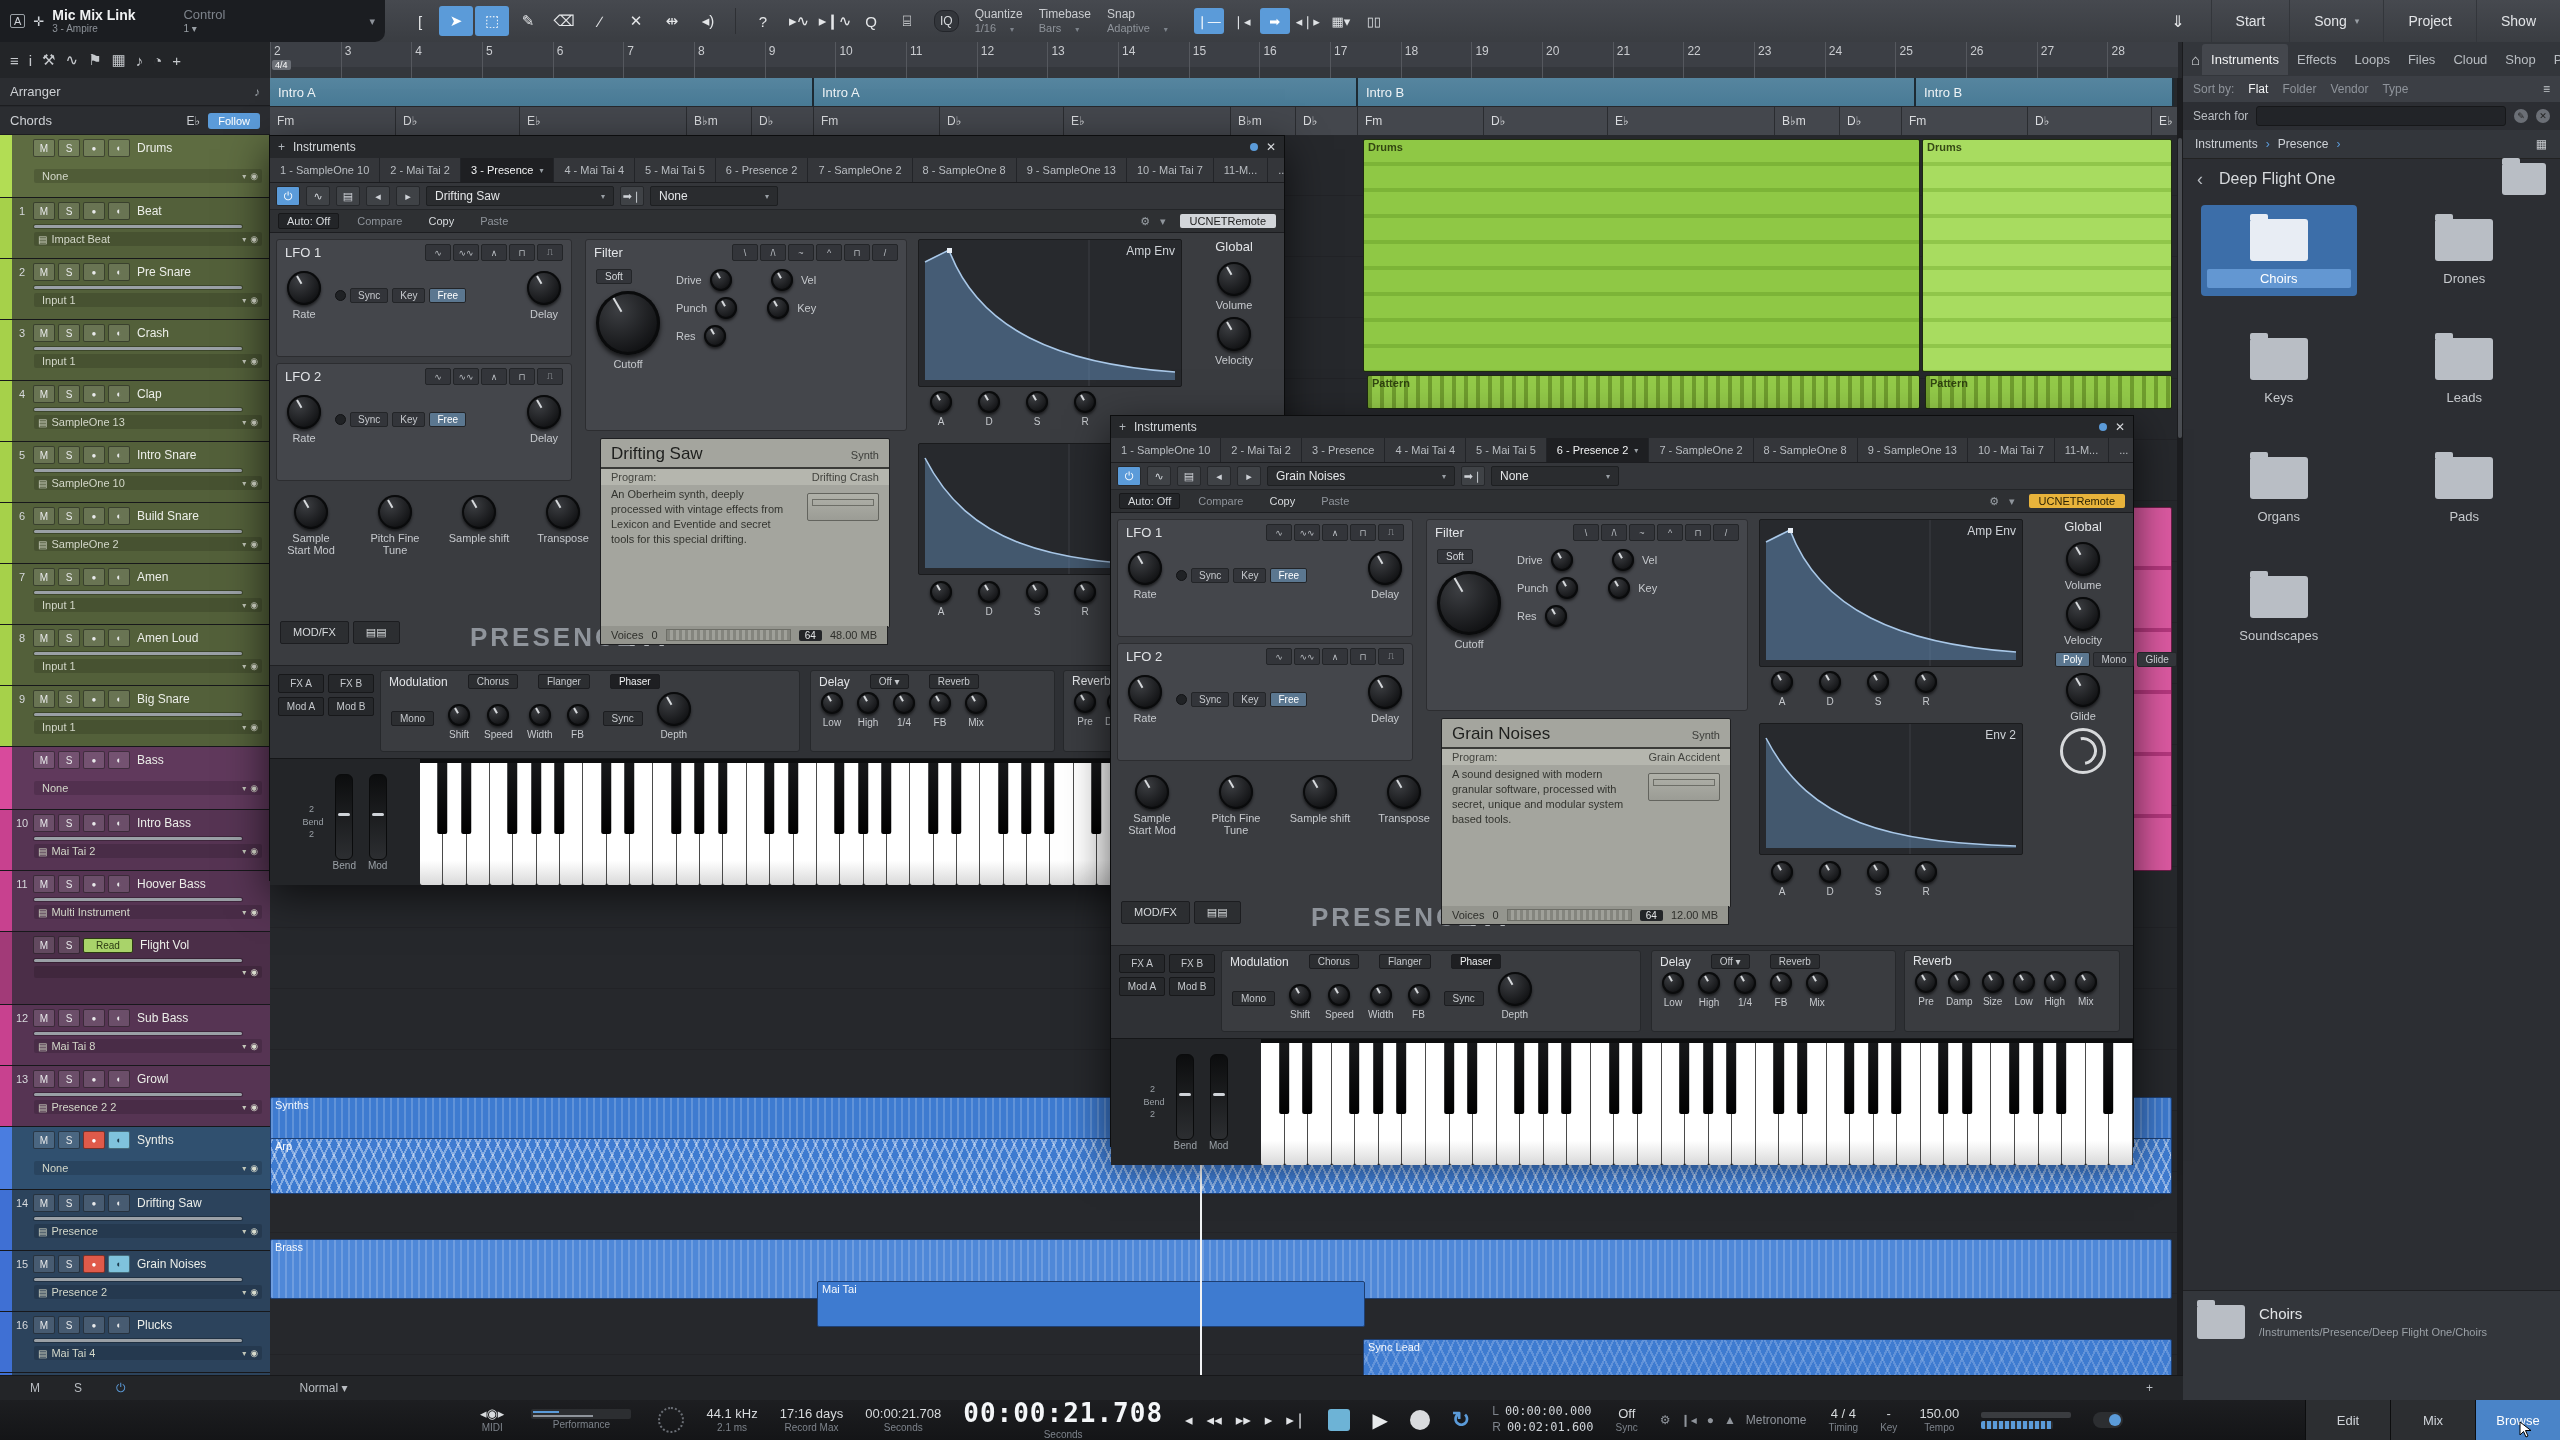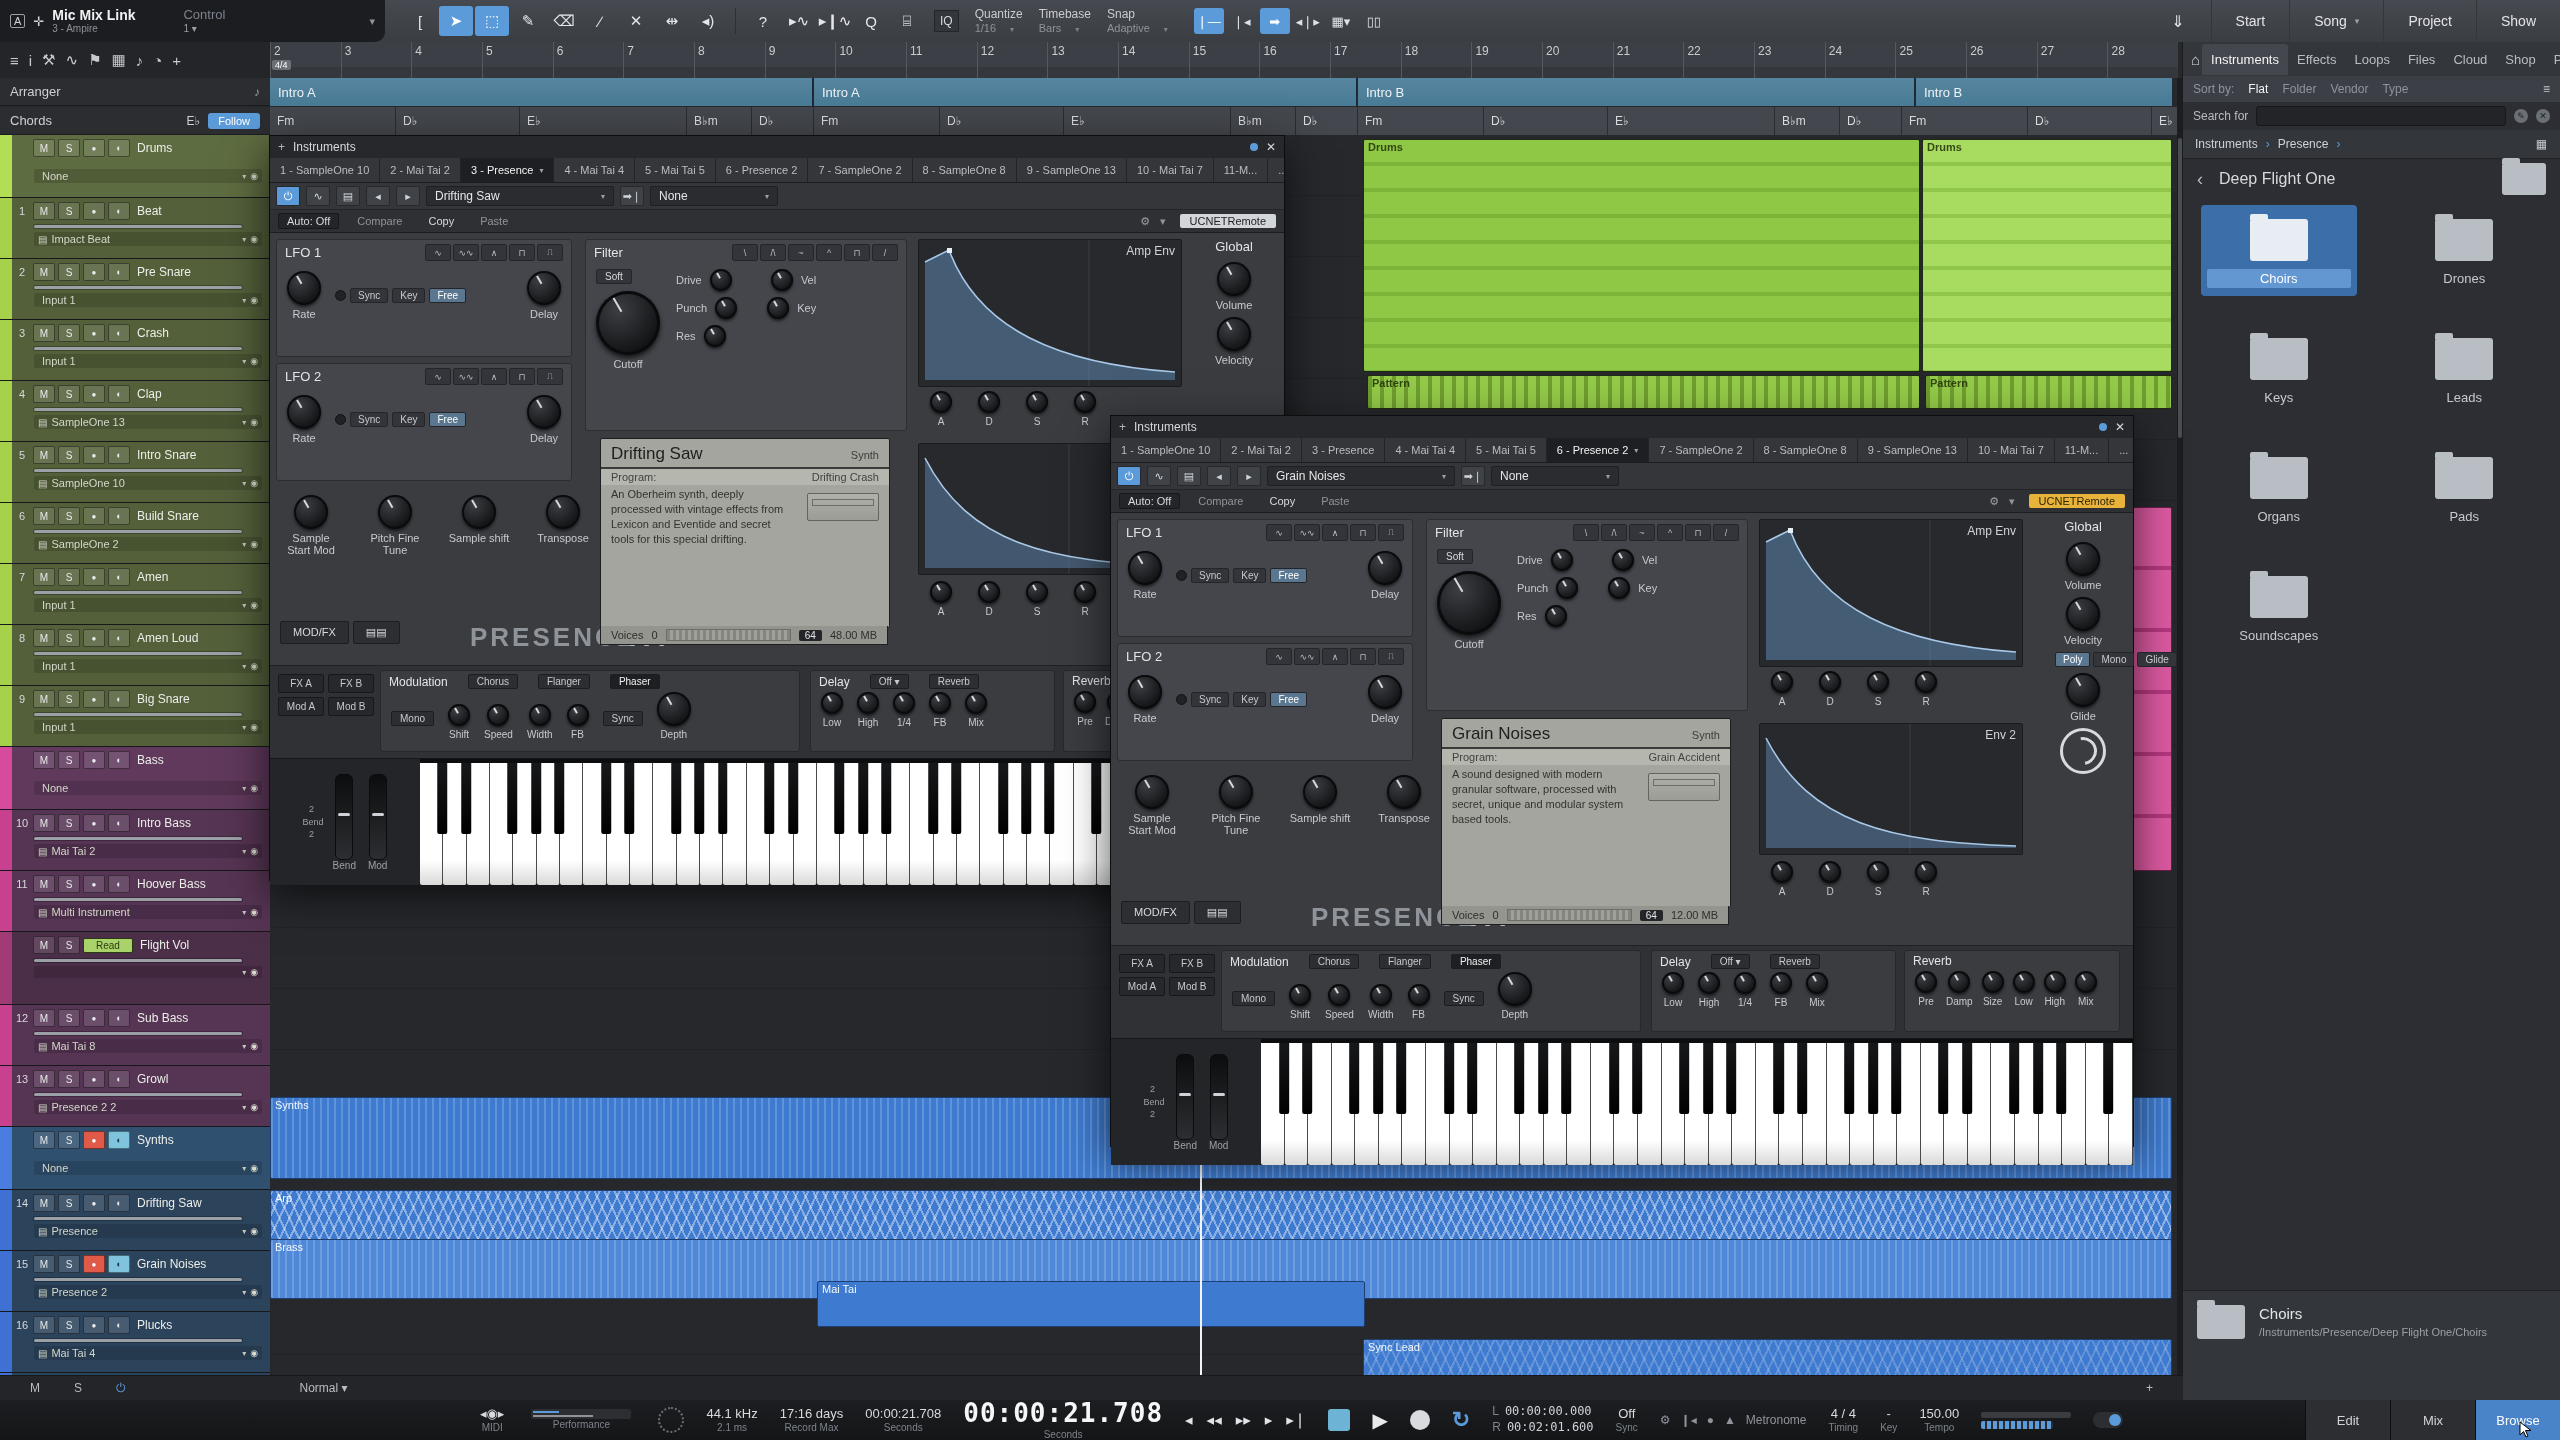--- a/index.html
+++ b/index.html
@@ -14,21 +14,21 @@
   .devcol b{color:#f0f1f2;font-size:14px;}
   .devcol span{color:#8d9299;font-size:10px;}
   .devctl{margin-left:40px;display:flex;flex-direction:column;line-height:1.1;}
   .devctl .c1{color:#7d838b;font-size:13px;}
   .devctl .c2{color:#9aa0a6;font-size:10px;}
   .devdd{margin-left:auto;color:#8d9299;font-size:11px;}
   .tools{display:flex;align-items:center;gap:2px;margin-left:18px;}
   .tbtnx{width:34px;height:30px;display:flex;align-items:center;justify-content:center;color:#e4e6e8;font-size:15px;border-radius:3px;}
   .tbtnx.on{background:#5b9bd9;color:#fff;}
   .tsep{width:1px;height:26px;background:#2e3034;margin:0 8px;}
-  .iqbox{border:1px solid #23252a;background:#33363b;color:#d7dadd;font-size:12px;padding:3px 5px;border-radius:0;margin-left:10px;}
+  .iqbox{border:1px solid #23252a;background:#33363b;color:#d7dadd;font-size:12px;padding:3px 5px;border-radius:9px;margin-left:10px;}
   .qcol{display:flex;flex-direction:column;margin-left:16px;line-height:1.2;}
   .qcol .ql{color:#caccd0;font-size:12px;}
   .qcol .qv{color:#8f949b;font-size:11px;}
   .qv .dd{font-size:8px;margin-left:14px;color:#7d838b;}
   .viewics{display:flex;gap:3px;margin-left:26px;align-items:center;}
   .vic{width:30px;height:26px;display:flex;align-items:center;justify-content:center;color:#dfe2e5;font-size:13px;border-radius:3px;}
   .vic.on{background:#5b9bd9;color:#fff;}
   .navwrap{margin-left:auto;display:flex;align-items:center;height:42px;}
   .dlic{color:#e8eaec;font-size:16px;margin-right:26px;}
   .navbtn{padding:0 24px;height:42px;display:flex;align-items:center;color:#e2e4e7;font-size:14px;border-left:1px solid #33363b;}
@@ -916,21 +916,21 @@
     </div>
     <div class="clip patclip" style="left:1655px;top:240px;width:247px;height:34px;">
       <span class="cl">Pattern</span>
     </div>
     <div class="clip pinkclip" style="left:1853px;top:372px;width:49px;height:364px;"></div>
 
     <div class="clip bclip" style="left:0;top:962px;width:1902px;height:82px;">
       <div class="softtex"></div>
         <span class="cl">Synths</span>
     </div>
-    <div class="clip bclip" style="left:0;top:1055px;width:1902px;height:56px;text-align:center;">
+    <div class="clip bclip" style="left:0;top:1003px;width:1902px;height:56px;text-align:center;">
       <div class="btex"></div>
         <span class="cl">Arp</span>
     </div>
     <div class="clip bclip" style="left:0;top:1104px;width:1902px;height:60px;background:#4f88d8;">
       <div class="softtex"></div>
         <span class="cl">Brass</span>
     </div>
     <div class="clip bclip" style="left:547px;top:1146px;width:548px;height:46px;">
       <span class="cl">Mai Tai</span>
     </div>

